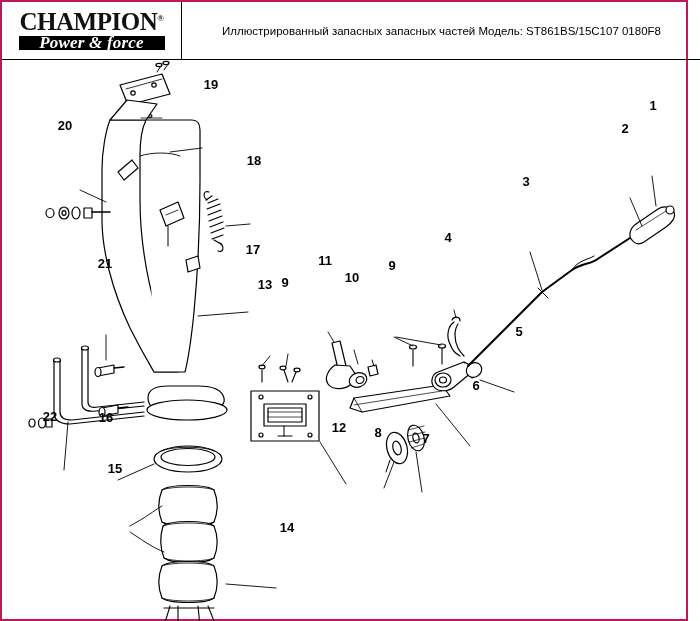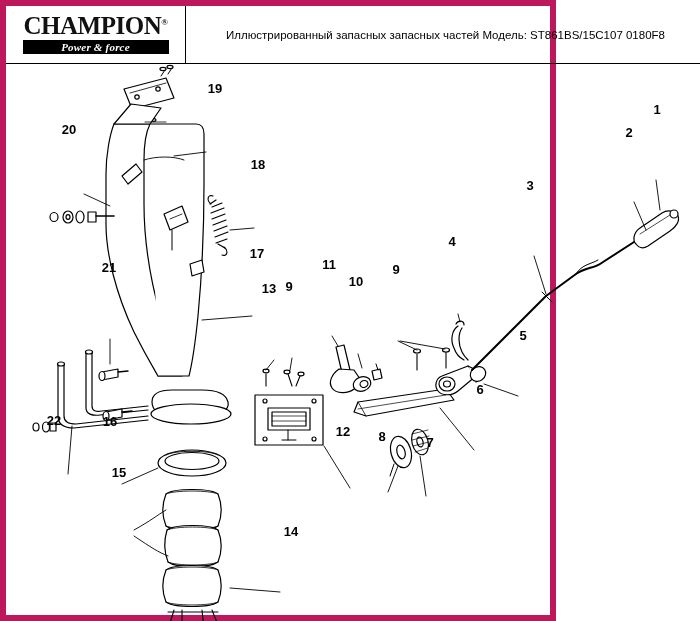--- a/index.html
+++ b/index.html
@@ -4,23 +4,23 @@
 <style>
   html,body{margin:0;padding:0;}
   body{
     width:700px;height:621px;
     background:#ffffff;
     font-family:"Liberation Sans", sans-serif;
     overflow:hidden;
   }
   #page{
     position:relative;
-    width:556px;height:621px;
+    width:688px;height:621px;
     box-sizing:border-box;
-    border:6px solid #be185d;
+    border:2px solid #be185d;
     background:#fff;
   }
   
   #header{
     position:absolute;left:0;top:0;width:698px;height:58px;
     border-bottom:1px solid #000;
     box-sizing:border-box;
   }
   #logo-box{
     position:absolute;left:0;top:0;width:180px;height:57px;
@@ -42,21 +42,21 @@
     font-size:9px;
     vertical-align:super;
     font-weight:bold;
   }
   #brand-bar{
     width:146px;height:14px;background:#000;
     margin-top:2px;
     display:flex;align-items:center;justify-content:center;
   }
   #brand-tag{
-    color:#fff;font-style:italic;font-weight:bold;font-size:11px;
+    color:#fff;font-style:italic;font-weight:bold;font-size:17px;
     font-family:"Liberation Serif", serif;
     letter-spacing:0.2px;
   }
   #header-title{
     position:absolute;left:181px;top:0;right:0;height:57px;
     display:flex;align-items:center;justify-content:center;
     font-size:11.5px;color:#000;
     padding:0 6px;
     text-align:center;
   }

